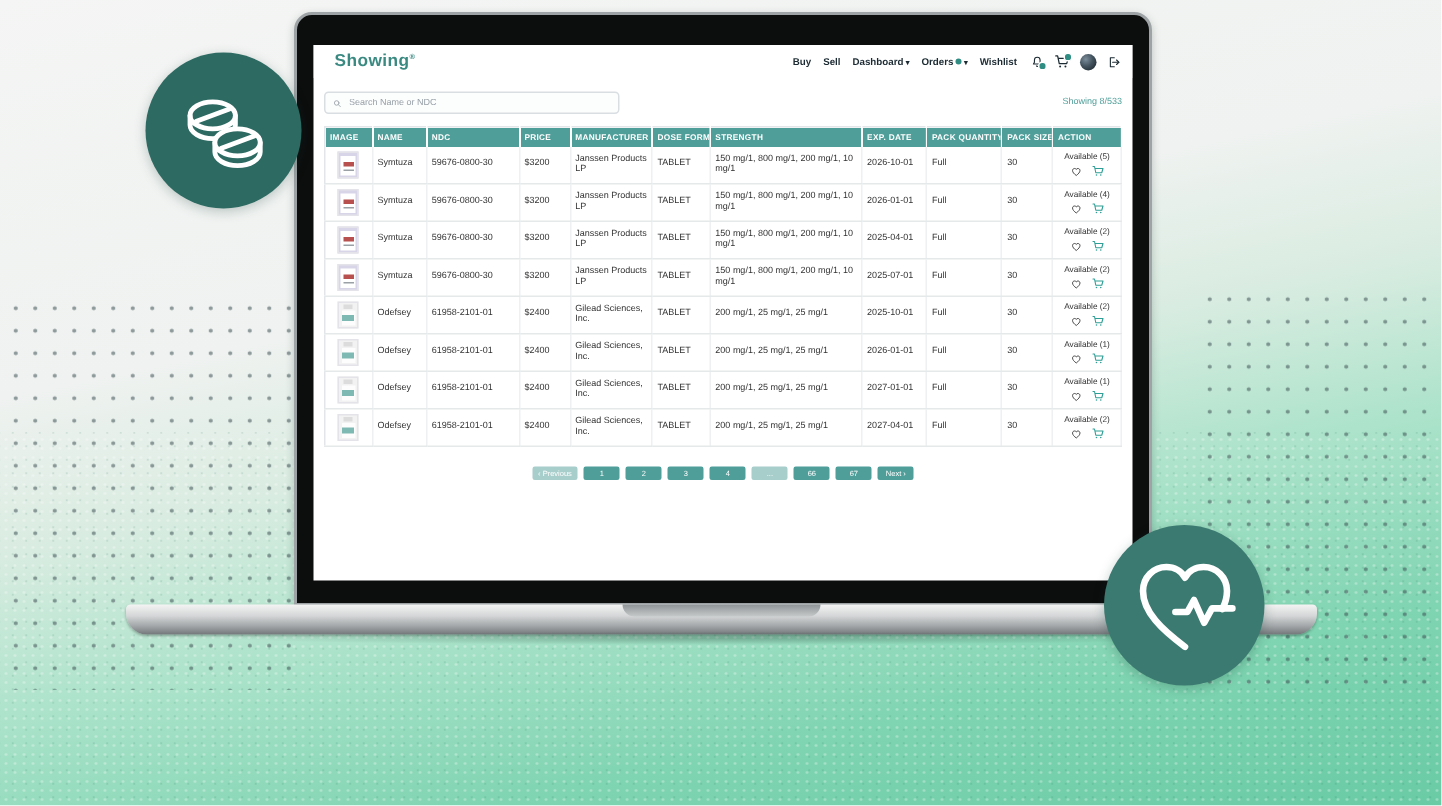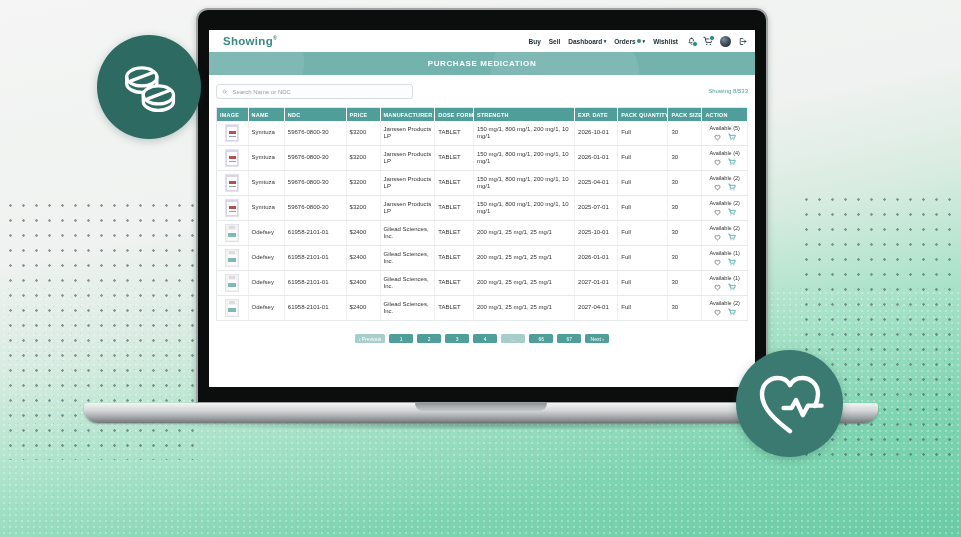--- a/index.html
+++ b/index.html
@@ -152,23 +152,20 @@
           <span class="icon-wrap">
             <svg width="9" height="9" viewBox="0 0 24 24" fill="none" stroke="#1c2b33" stroke-width="2" stroke-linecap="round" stroke-linejoin="round">
                 <path d="M13 4H6v16h7"></path>
                 <path d="M17 8l4 4-4 4"></path>
                 <path d="M21 12H10"></path>
               </svg>
           </span>
         </div>
       </header>
 
-      <div class="banner">
-        <span>PURCHASE MEDICATION</span>
-      </div>
 
       <div class="content">
         <div class="toolbar">
           <div class="search">
             <svg width="6" height="6" viewBox="0 0 24 24" fill="none" stroke="#98a1a8" stroke-width="2.4" stroke-linecap="round">
                 <circle cx="10.5" cy="10.5" r="6.5"></circle>
                 <path d="M15.5 15.5 21 21"></path>
               </svg>
             <input type="text" placeholder="Search Name or NDC" style="">
           </div>

